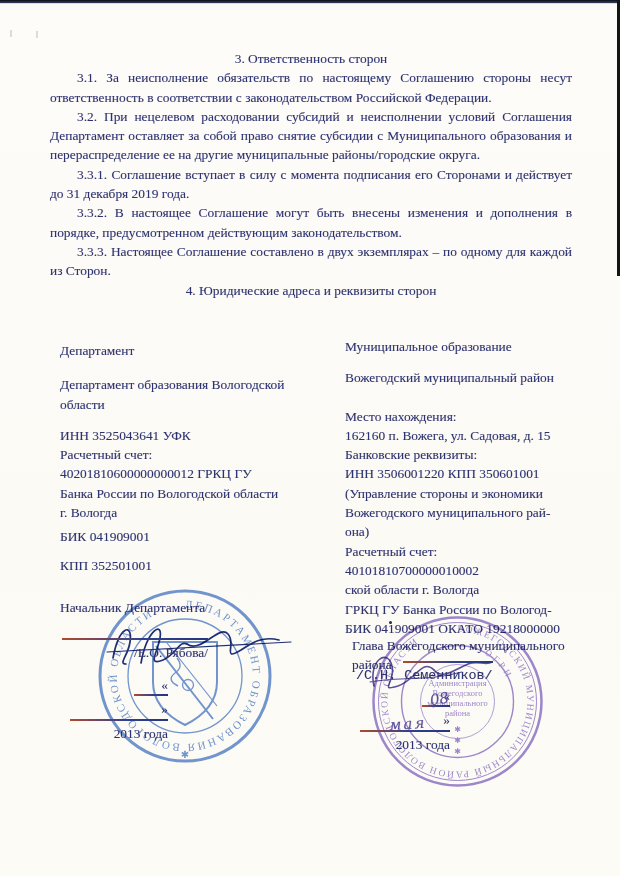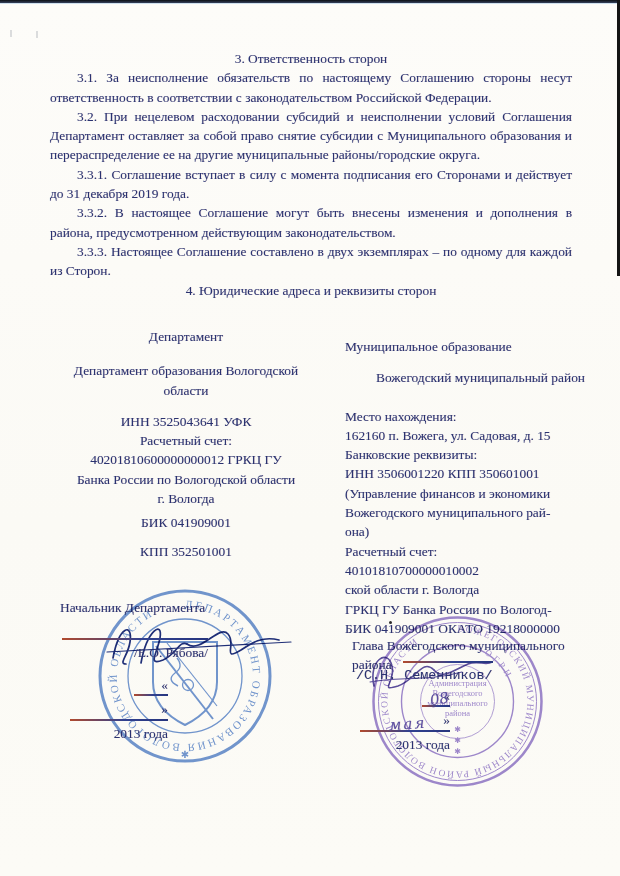--- a/index.html
+++ b/index.html
@@ -16,27 +16,27 @@
   .scan-right { position:absolute; top:0; right:0; width:3px; height:276px; background:#141414; }
   .speck { position:absolute; background:#9aa0a8; opacity:.35; }
 
   .doc-text { font-size:13.4px; line-height:19.3px;
     text-shadow:0.5px 0 0 rgba(165,45,60,.15), -0.5px 0 0 rgba(60,130,180,.15); }
   .main { position:absolute; left:50px; top:49px; width:522px; text-align:justify; }
   .h-center { text-align:center; }
   .main p { text-indent:27px; }
 
   .col { position:absolute; }
-  .col-left  { left:60px;  top:327px; width:252px;text-align:center; }
+  .col-left  { left:60px;  top:341px; width:252px; }
   .col-right { left:345px; top:337px; width:240px; }
   .col .org { margin-top:15px; }
   .col-left .ln0 { margin-top:12px; }
   .col-left .gap-s { margin-top:5px; }
   .col-left .gap-m { margin-top:9px; }
-  .col-right .org { margin-top:12px;text-align:right; }
+  .col-right .org { margin-top:12px; }
   .col-right .ln0 { margin-top:19px; }
 
   .sig-title-left  { position:absolute; left:60px;  top:598px; }
   .sig-title-right { position:absolute; left:352px; top:636px; width:232px; }
   .sig-row { position:absolute; display:flex; align-items:flex-end;flex-direction:column; }
   .sline { display:inline-block; height:2px; margin:0 0 3px 0;
     background:linear-gradient(90deg,#b14a2e 0%, #31418f 55%, #27357e 100%); }
   .sig-row .t { margin-left:4px; white-space:nowrap; }
   .q { font-size:13.4px; }
   .hw { font-family:"DejaVu Serif", serif; font-style:italic; color:#5b4ea0;
@@ -61,21 +61,21 @@
   <div class="scan-right"></div>
   <div class="speck" style="left:10px;top:30px;width:2px;height:7px;"></div>
   <div class="speck" style="left:36px;top:31px;width:2px;height:7px;"></div>
   <div class="dot" style="left:389px;top:621px;"></div>
 
   <div class="main doc-text">
     <div class="h-center">3. Ответственность сторон</div>
     <p>3.1. За неисполнение обязательств по настоящему Соглашению стороны несут ответственность в соответствии с законодательством Российской Федерации.</p>
     <p>3.2. При нецелевом расходовании субсидий и неисполнении условий Соглашения Департамент оставляет за собой право снятие субсидии с Муниципального образования и перераспределение ее на другие муниципальные районы/городские округа.</p>
     <p>3.3.1. Соглашение вступает в силу с момента подписания его Сторонами и действует до 31 декабря 2019 года.</p>
-    <p>3.3.2. В настоящее Соглашение могут быть внесены изменения и дополнения в района, предусмотренном действующим законодательством.</p>
+    <p>3.3.2. В настоящее Соглашение могут быть внесены изменения и дополнения в порядке, предусмотренном действующим законодательством.</p>
     <p>3.3.3. Настоящее Соглашение составлено в двух экземплярах – по одному для каждой из Сторон.</p>
     <div class="h-center">4. Юридические адреса и реквизиты сторон</div>
   </div>
 
   <div class="col col-left doc-text">
     <div>Департамент</div>
     <div class="org">Департамент образования Вологодской области</div>
     <div class="ln0">ИНН 3525043641 УФК</div>
     <div>Расчетный счет:</div>
     <div>40201810600000000012 ГРКЦ ГУ</div>
@@ -85,21 +85,21 @@
     <div class="gap-m">КПП 352501001</div>
   </div>
 
   <div class="col col-right doc-text">
     <div>Муниципальное образование</div>
     <div class="org">Вожегодский муниципальный район</div>
     <div class="ln0">Место нахождения:</div>
     <div>162160 п. Вожега, ул. Садовая, д. 15</div>
     <div>Банковские реквизиты:</div>
     <div>ИНН 3506001220 КПП 350601001</div>
-    <div>(Управление финансов и экономики</div>
+    <div>(Управление стороны и экономики</div>
     <div>Вожегодского муниципального рай-</div>
     <div>она)</div>
     <div>Расчетный счет:</div>
     <div>40101810700000010002</div>
     <div>ской области г. Вологда</div>
     <div>ГРКЦ ГУ Банка России по Вологод-</div>
     <div>БИК 041909001 ОКАТО 19218000000</div>
   </div>
 
   <div class="sig-title-left doc-text">Начальник Департамента</div>

